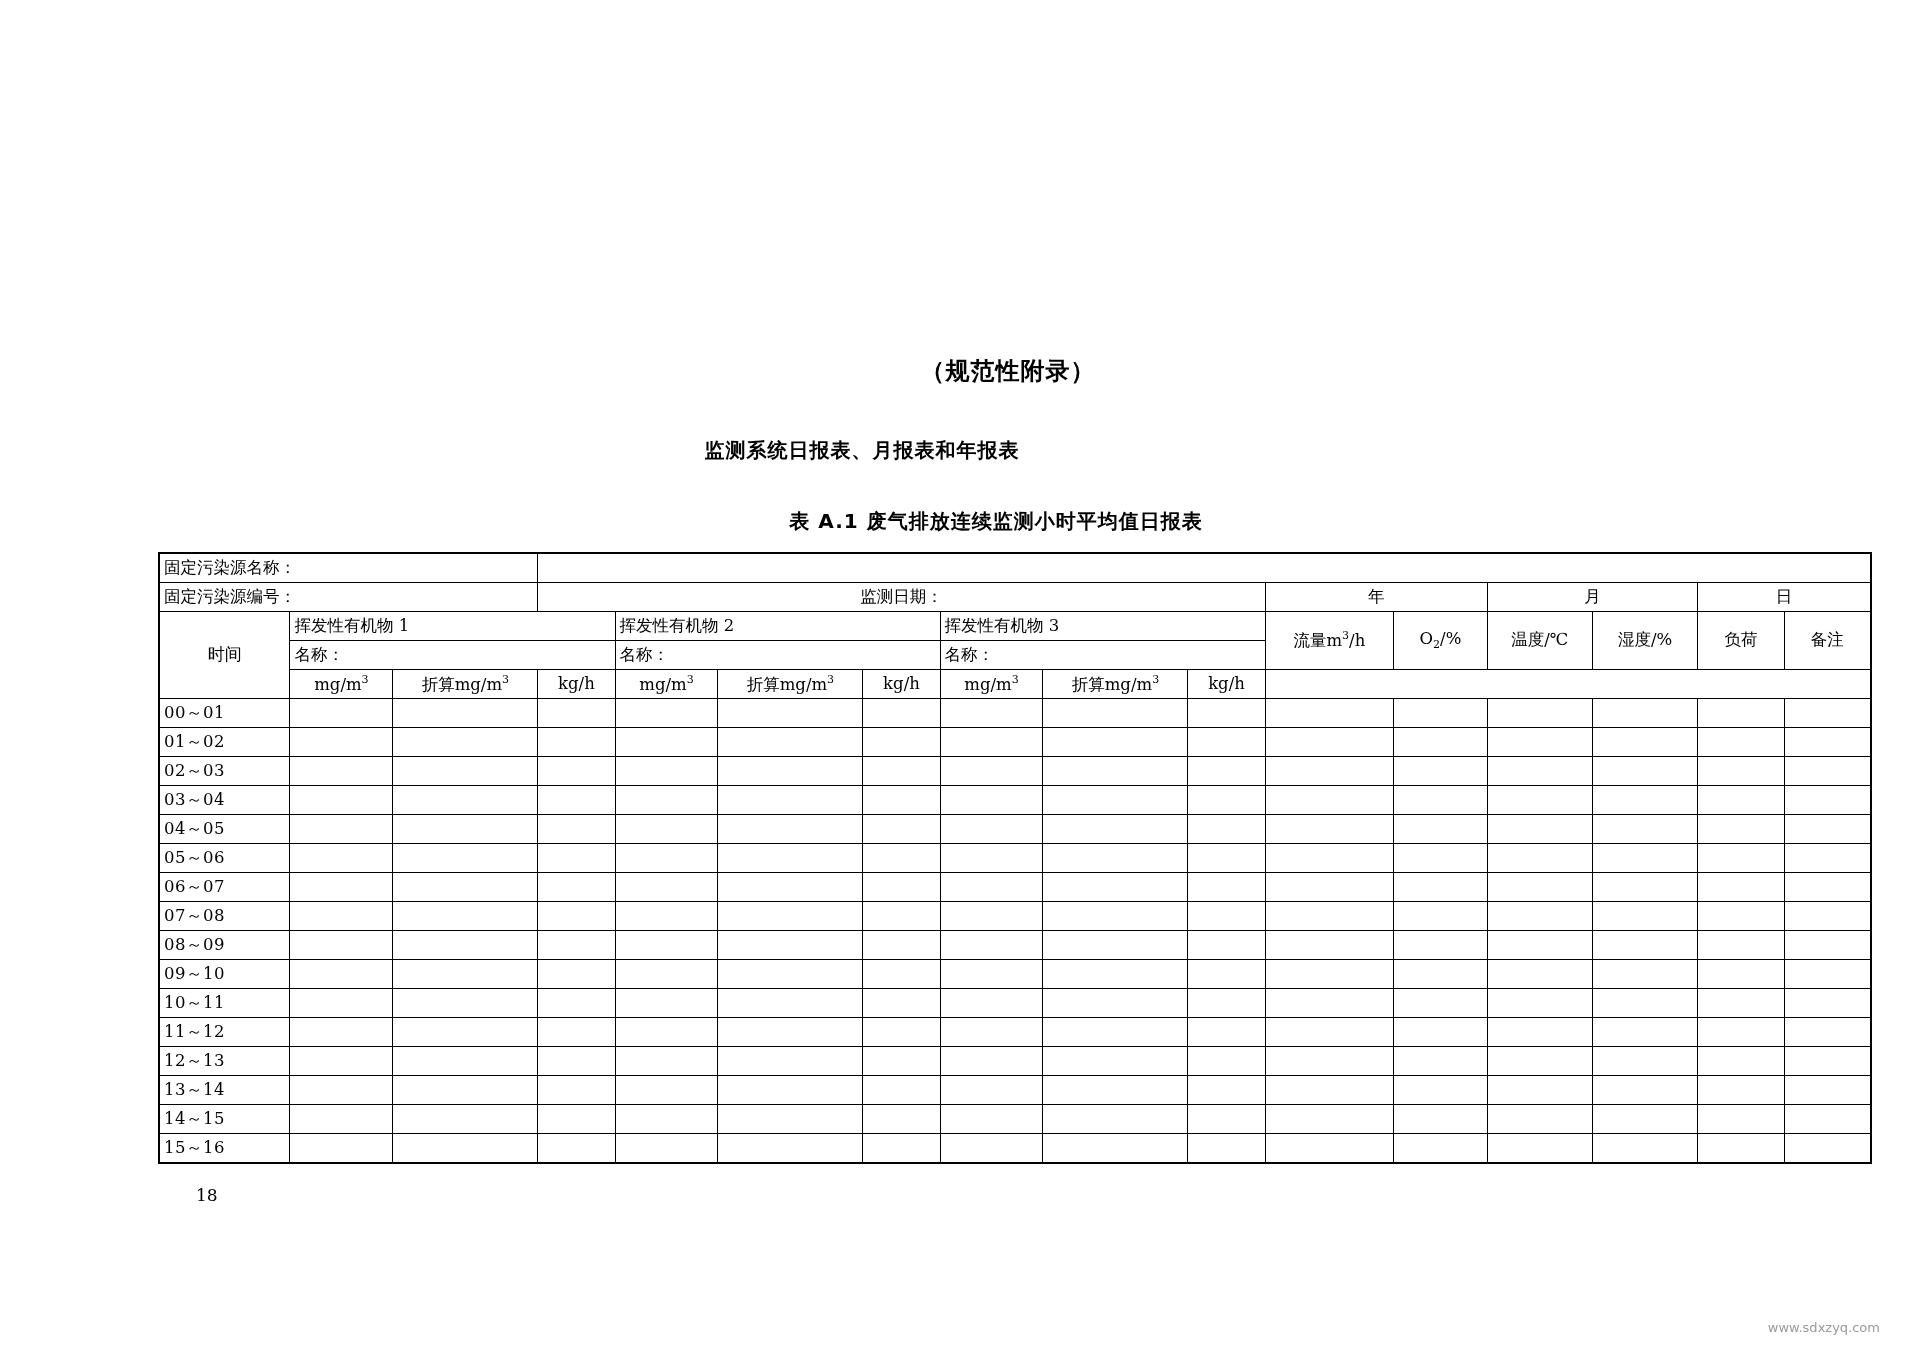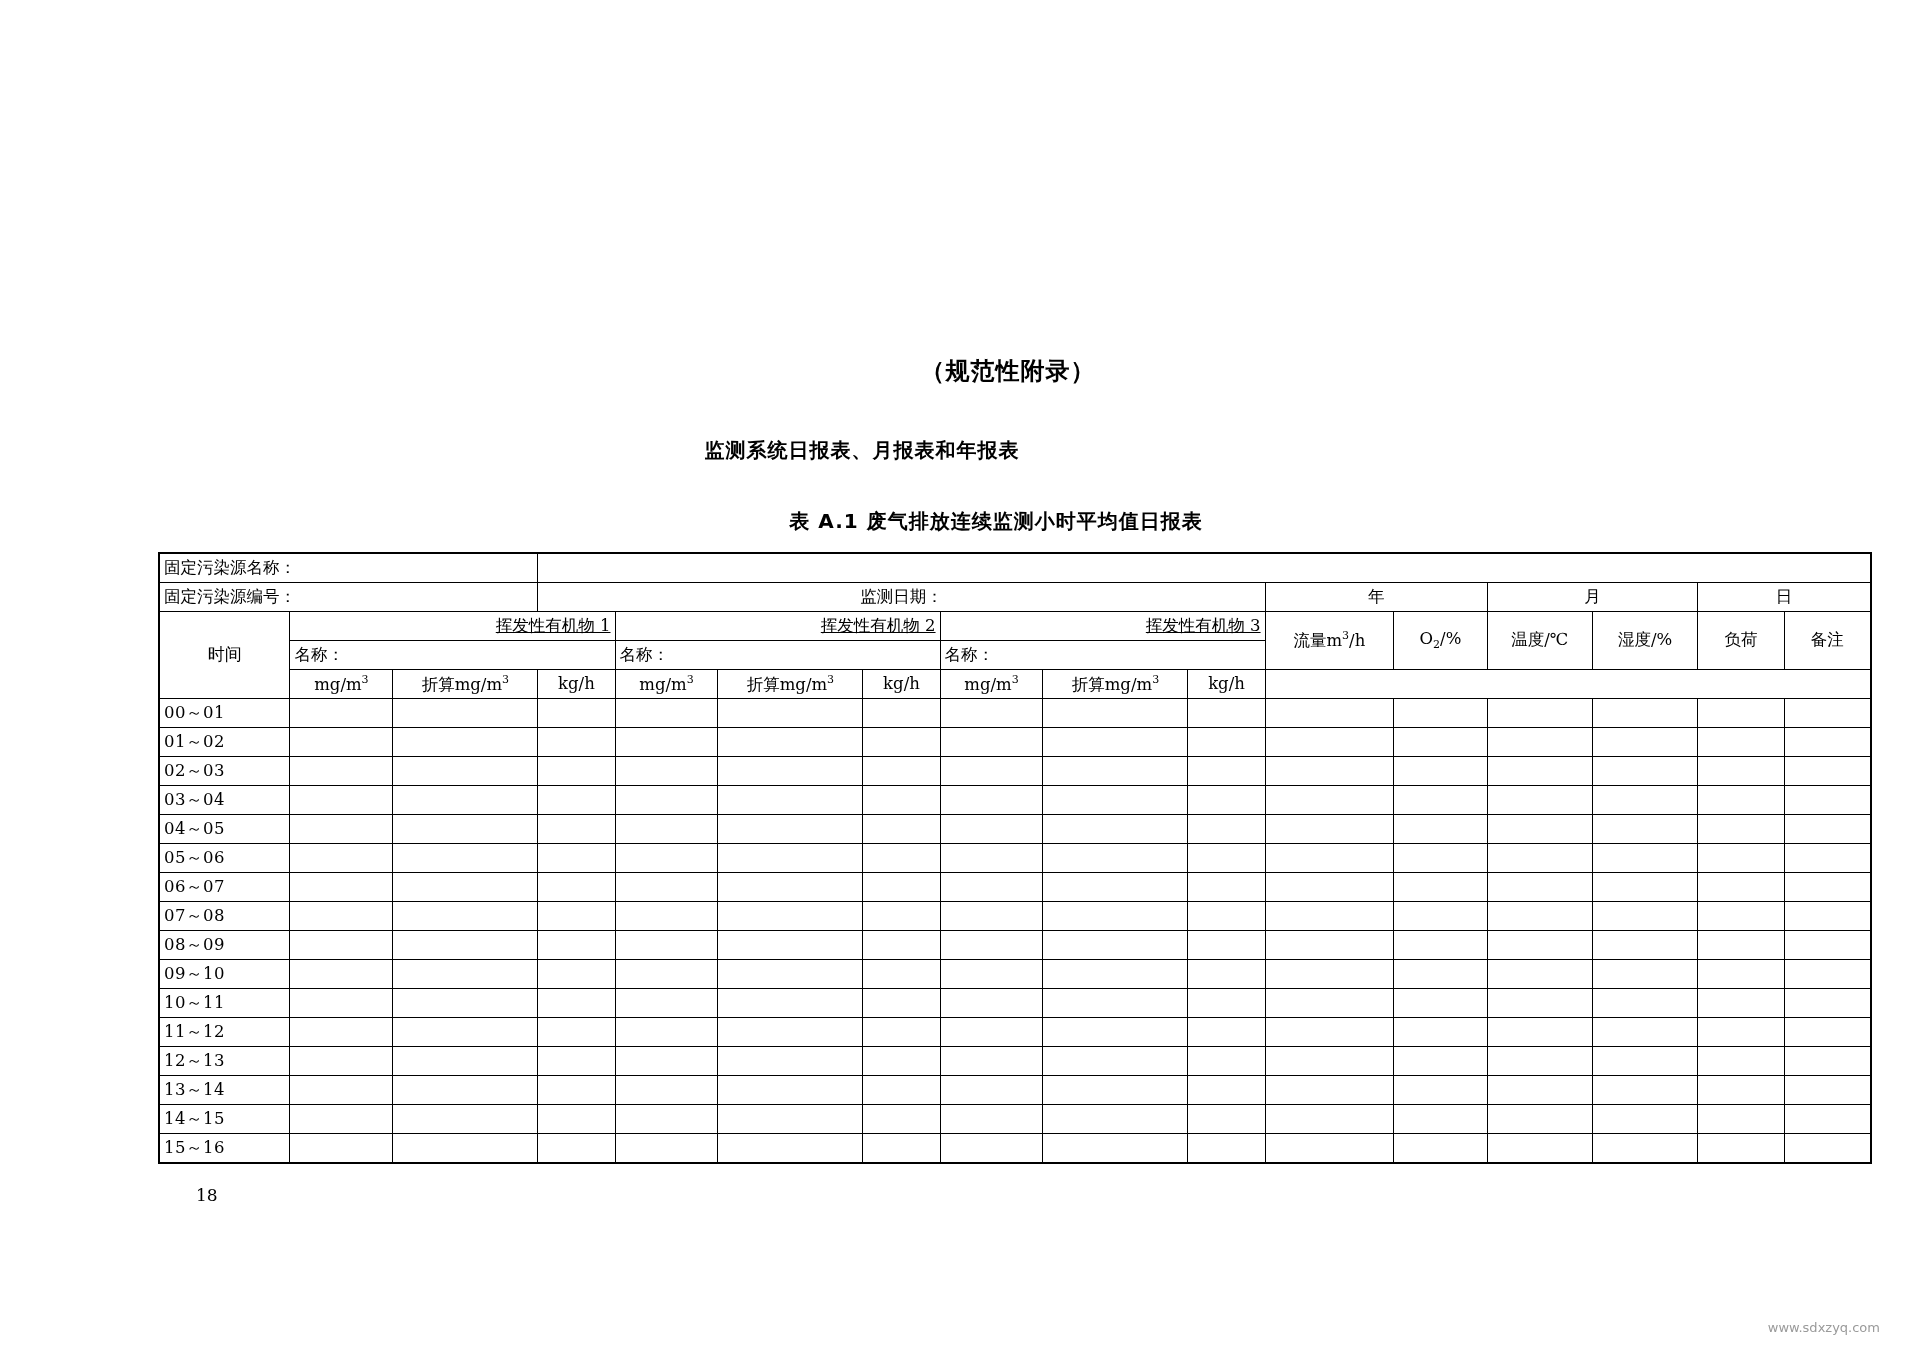--- a/index.html
+++ b/index.html
@@ -85,21 +85,21 @@
   .c-center { text-align: center; }
   .c-left { text-align: left; }
   .sub { font-size: 11px; vertical-align: sub; }
   .sup { font-size: 11px; vertical-align: super; }
   .timecell {
     text-align: left;
     padding-left: 28px;
     font-size: 17px;
     letter-spacing: 0.5px;
   }
-  .grouphdr { text-align: right; font-size: 16.5px; text-decoration: underline; }
+  .grouphdr { text-align: left; font-size: 16.5px; }
   .namecell { text-align: left; font-size: 16.5px; }
   .unitcell { text-align: center; font-size: 15.5px; }
   .blankrow td { height: 29px; }
 
   .pagenum {
     position: absolute;
     left: 196px;
     top: 1185px;
     font-size: 17px;
     font-family: "DejaVu Serif", serif;

